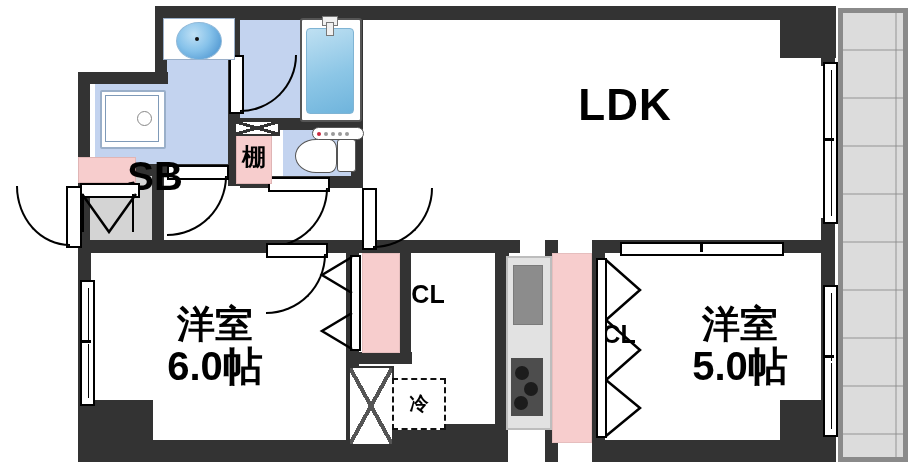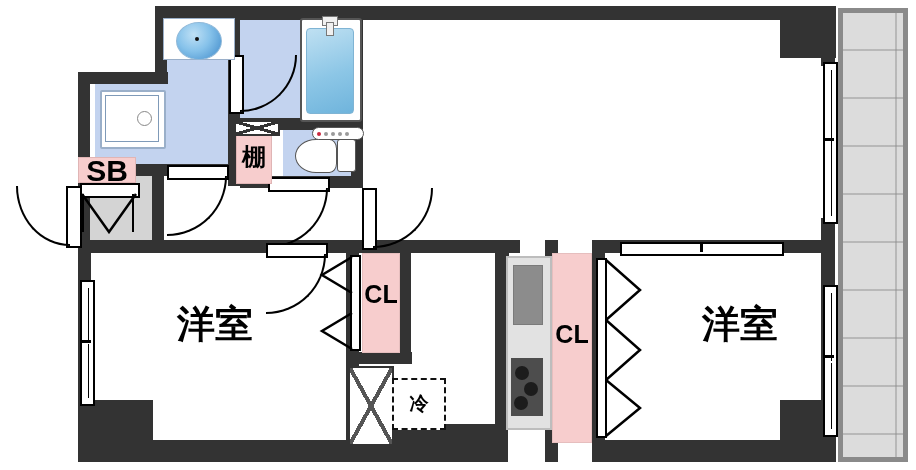--- a/index.html
+++ b/index.html
@@ -27,22 +27,22 @@
     position:absolute;
     color:#000000;
     font-weight:bold;
     text-align:center;
     line-height:1.05;
     white-space:nowrap;
     font-family:"Liberation Sans","DejaVu Sans",sans-serif;
   }
   .lbl-ldk{font-size:44px;letter-spacing:1px;}
   .lbl-room{font-size:36px;}
-  .lbl-sb{font-size:30px;}
-  .lbl-cl{font-size:25px;line-height:1.15;}
+  .lbl-sb{font-size:40px;padding-left:48px;}
+  .lbl-cl{font-size:25px;line-height:1.15;margin-left:47px;}
   .lbl-small{font-size:24px;}
   .lbl-tiny{font-size:19px;}
 
   
   .swing{position:absolute;border:2.5px solid #000;background:transparent;}
   .swing-br{border-radius:0 0 100% 0;border-top:none;border-left:none;}
   .swing-bl{border-radius:0 0 0 100%;border-top:none;border-right:none;}
 
   
   .leaf{position:absolute;background:#fff;border:2.5px solid #000;}
@@ -285,23 +285,26 @@
   <div class="win-v" style="left:80px;top:280px;width:11px;height:122px;">
     <div class="pane" style="top:6px;height:54px;"></div>
     <div class="pane" style="top:62px;height:54px;"></div>
   </div>
   <div class="abs" style="left:80px;top:340px;width:11px;height:3px;background:#000;"></div>
 
   <div class="win-h" style="left:620px;top:242px;width:160px;height:10px;"></div>
   <div class="abs" style="left:700px;top:242px;width:3px;height:10px;background:#000;"></div>
 
   <div class="label lbl-ldk" style="left:500px;top:82px;width:250px;">
+    <div>LDK</div>
   </div>
 
   <div class="label lbl-room" style="left:110px;top:305px;width:210px;">
     <div style="font-size:38px;">洋室</div>
+    <div style="font-size:40px;">6.0帖</div>
   </div>
 
   <div class="label lbl-room" style="left:640px;top:305px;width:200px;">
     <div style="font-size:38px;">洋室</div>
+    <div style="font-size:40px;">5.0帖</div>
   </div>
 
 </div>
 
 </body></html>

